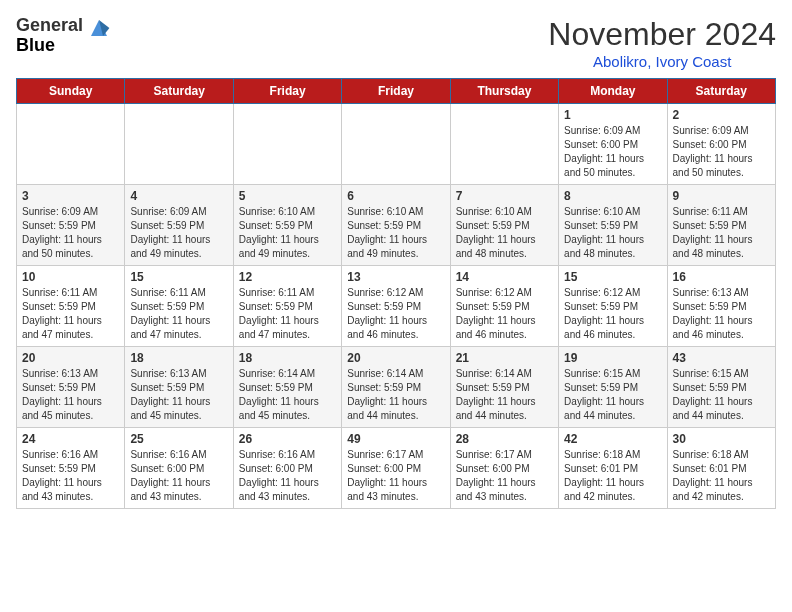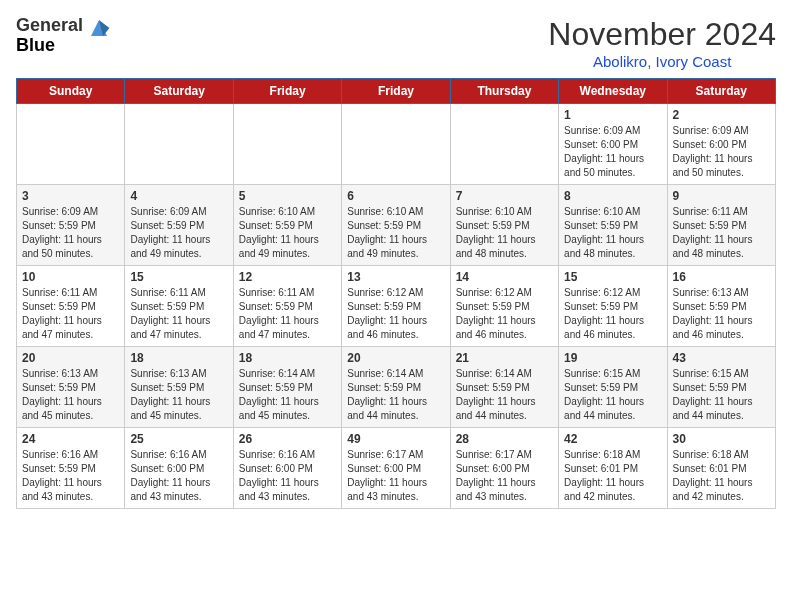--- a/index.html
+++ b/index.html
@@ -117,21 +117,21 @@
   </div>
 
   <table class="calendar">
     <thead>
       <tr>
         <th>Sunday</th>
         <th>Saturday</th>
         <th>Friday</th>
         <th>Friday</th>
         <th>Thursday</th>
-        <th>Wednesday</th>
+        <th>Monday</th>
         <th>Saturday</th>
       </tr>
     </thead>
     <tbody id="calendar-body">
     <tr>
           <td class="empty"></td>
           <td class="empty"></td>
           <td class="empty"></td>
           <td class="empty"></td>
           <td class="empty"></td>

